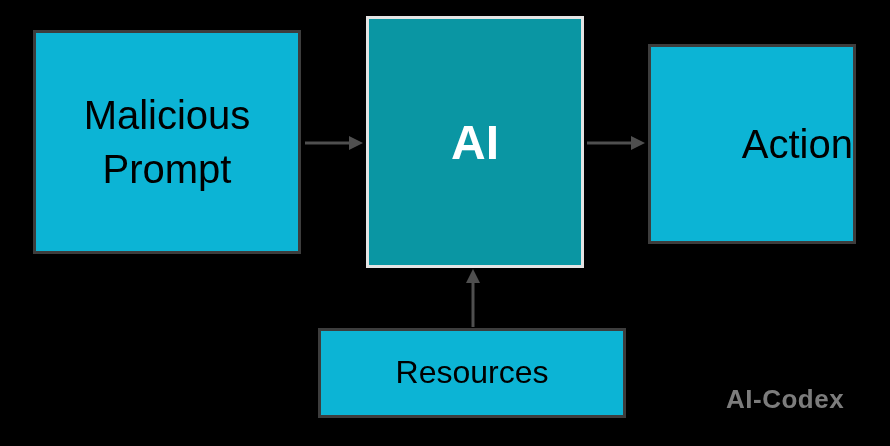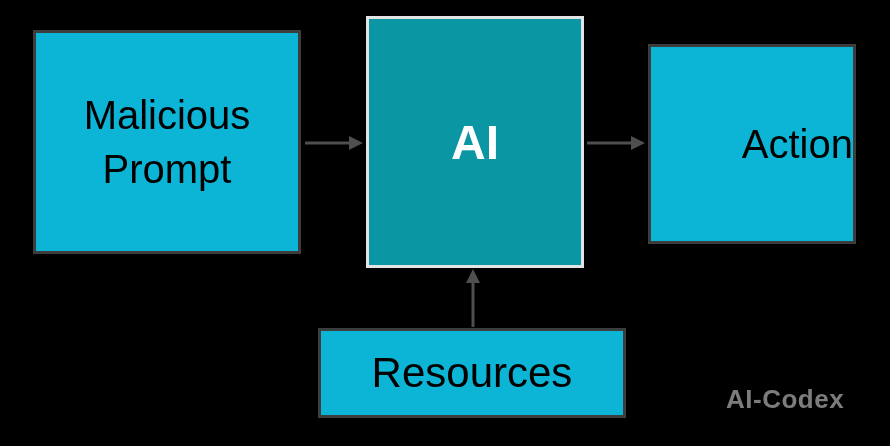--- a/index.html
+++ b/index.html
@@ -36,21 +36,21 @@
   .node-center {
     background: var(--ai-fill, #0a96a3);
     border: 3px solid var(--ai-border, #e4e4e4);
     color: var(--ai-text, #fff);
     font-size: 48px;
     font-weight: bold;
   }
   #node-malicious-prompt { left: 33px;  top: 30px;  width: 268px; height: 224px; padding: 0 20px; }
   #node-ai               { left: 366px; top: 16px;  width: 218px; height: 252px; }
   #node-action           { left: 648px; top: 44px;  width: 208px; height: 200px; justify-content: flex-end; }
-  #node-resources        { left: 318px; top: 328px; width: 308px; height: 90px;  font-size: 42px; }
+  #node-resources        { left: 318px; top: 328px; width: 308px; height: 90px;  font-size: 32px; }
 
   .edge {
     position: absolute;
   }
   #edge-prompt-to-ai { left: 305px; top: 133px; width: 60px; height: 20px; }
   #edge-ai-to-action { left: 587px; top: 133px; width: 60px; height: 20px; }
   #edge-resources-to-ai { left: 463px; top: 267px; width: 20px; height: 60px; }
 
   .edge line { stroke: var(--edge-color, #4f4f4f); stroke-width: 3; }
   .edge polygon { fill: var(--edge-color, #4f4f4f); }

